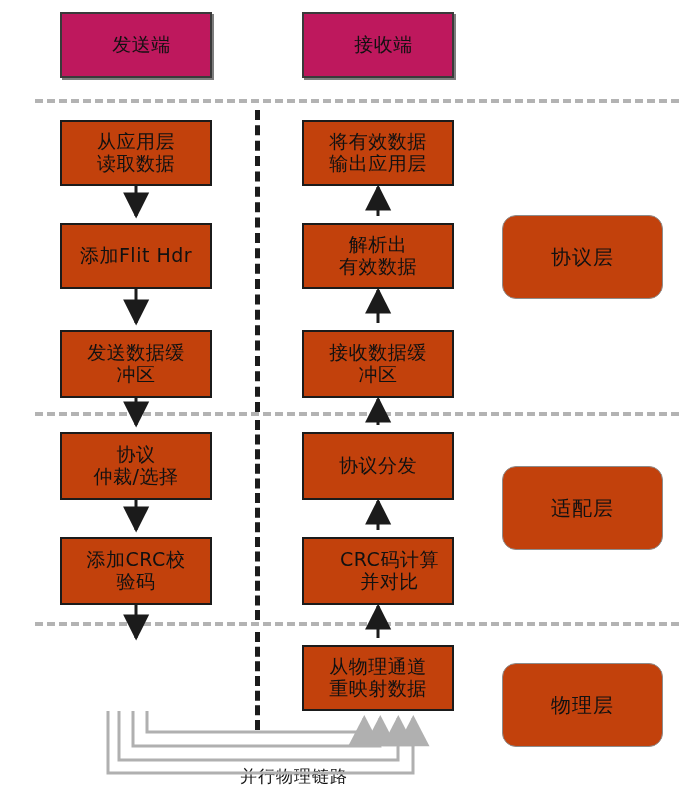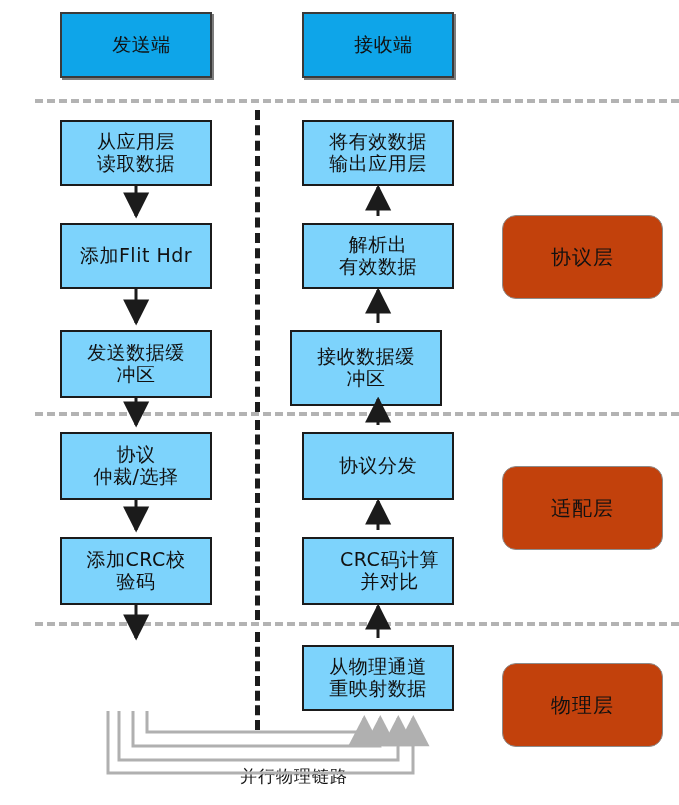--- a/index.html
+++ b/index.html
@@ -4,31 +4,31 @@
 <style>
   html,body{margin:0;padding:0;background:#ffffff;}
   body{width:679px;height:805px;overflow:hidden;
        font-family:"DejaVu Sans","Liberation Sans",sans-serif;}
   #stage{position:relative;width:679px;height:805px;background:#fff;}
 
   .node{
     position:absolute;
     box-sizing:border-box;
     border:2px solid #1b1b1b;
-    background:#7dd3fc;
+    background:#c2410c;
     display:flex;align-items:center;justify-content:center;
     text-align:center;
     line-height:1.15;
     font-size:19px;
     color:#111;
     white-space:pre-line;
     letter-spacing:0.5px;
   }
   .node.head{
-    background:#0ea5e9;
+    background:#be185d;
     border:2px solid #3a3a3a;
     box-shadow:2px 2px 0 #7d7d7d;
     padding-left:11px;
   }
   .layer-tag{
     position:absolute;
     box-sizing:border-box;
     background:#c2410c;
     border:1.5px solid #8c8c8c;
     border-radius:14px;
@@ -76,21 +76,21 @@
 冲区</div>
   <div class="node" style="left:60px;top:432px;width:152px;height:68px;">协议
 仲裁/选择</div>
   <div class="node" style="left:60px;top:537px;width:152px;height:68px;">添加CRC校
 验码</div>
 
   <div class="node" style="left:302px;top:120px;width:152px;height:66px;">将有效数据
 输出应用层</div>
   <div class="node" style="left:302px;top:223px;width:152px;height:66px;">解析出
 有效数据</div>
-  <div class="node" style="left:290px;top:330px;width:152px;height:76px;">接收数据缓
+  <div class="node" style="left:302px;top:330px;width:152px;height:68px;">接收数据缓
 冲区</div>
   <div class="node" style="left:302px;top:432px;width:152px;height:68px;">协议分发</div>
   <div class="node" style="left:302px;top:537px;width:152px;height:68px;padding-left:23px;">CRC码计算
 并对比</div>
   <div class="node" style="left:302px;top:645px;width:152px;height:66px;">从物理通道
 重映射数据</div>
 
   <div class="layer-tag" style="left:502px;top:215px;width:161px;height:84px;">协议层</div>
   <div class="layer-tag" style="left:502px;top:466px;width:161px;height:84px;">适配层</div>
   <div class="layer-tag" style="left:502px;top:663px;width:161px;height:84px;">物理层</div>

